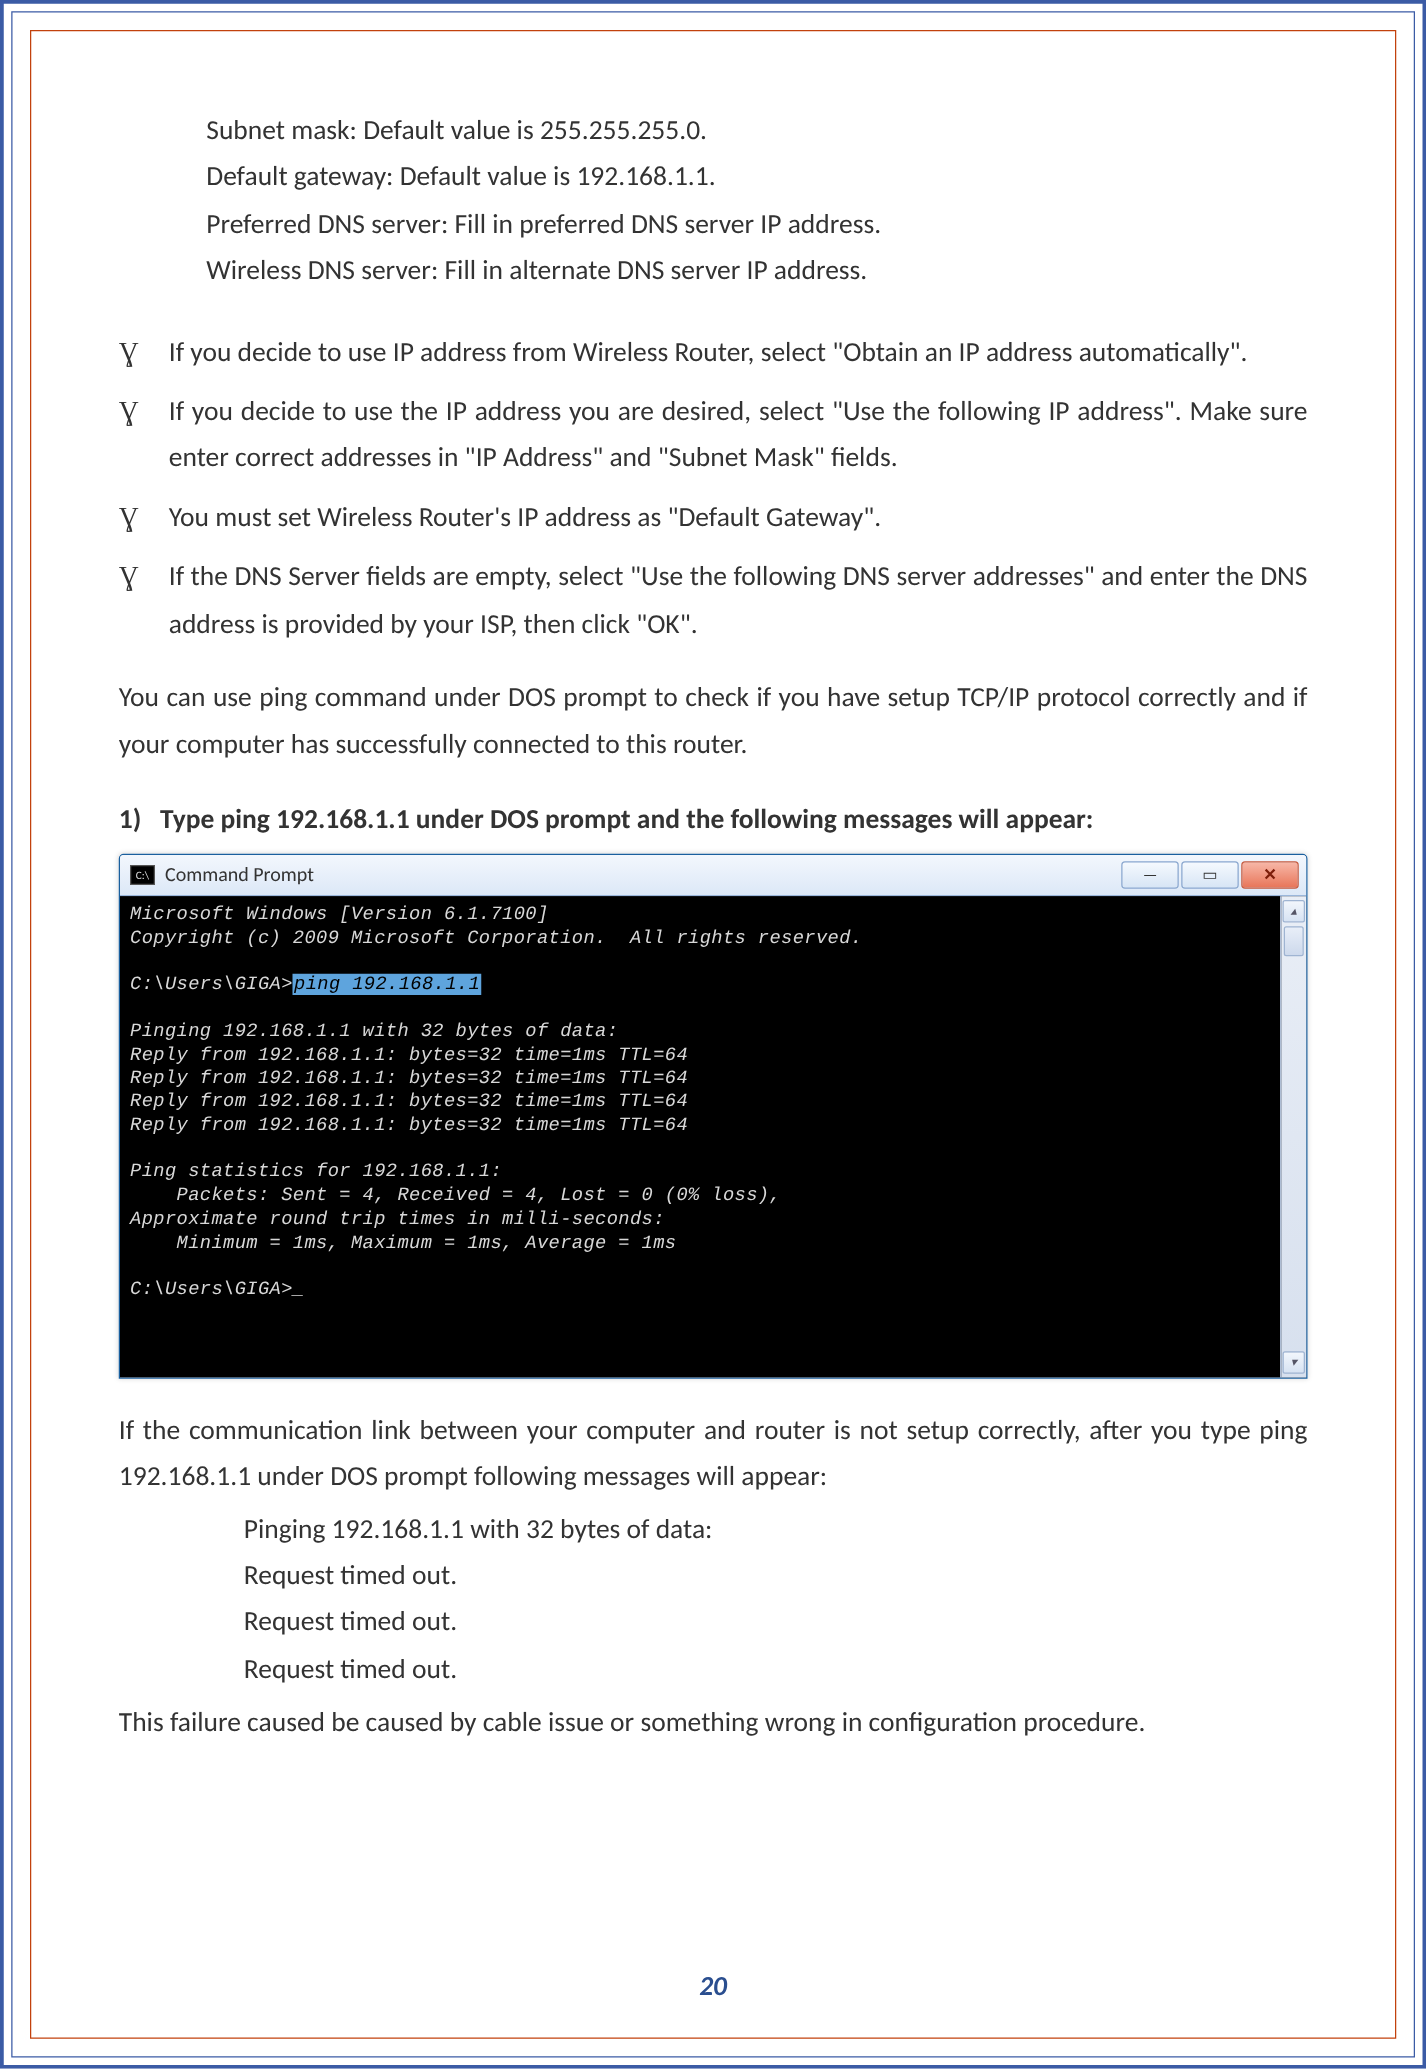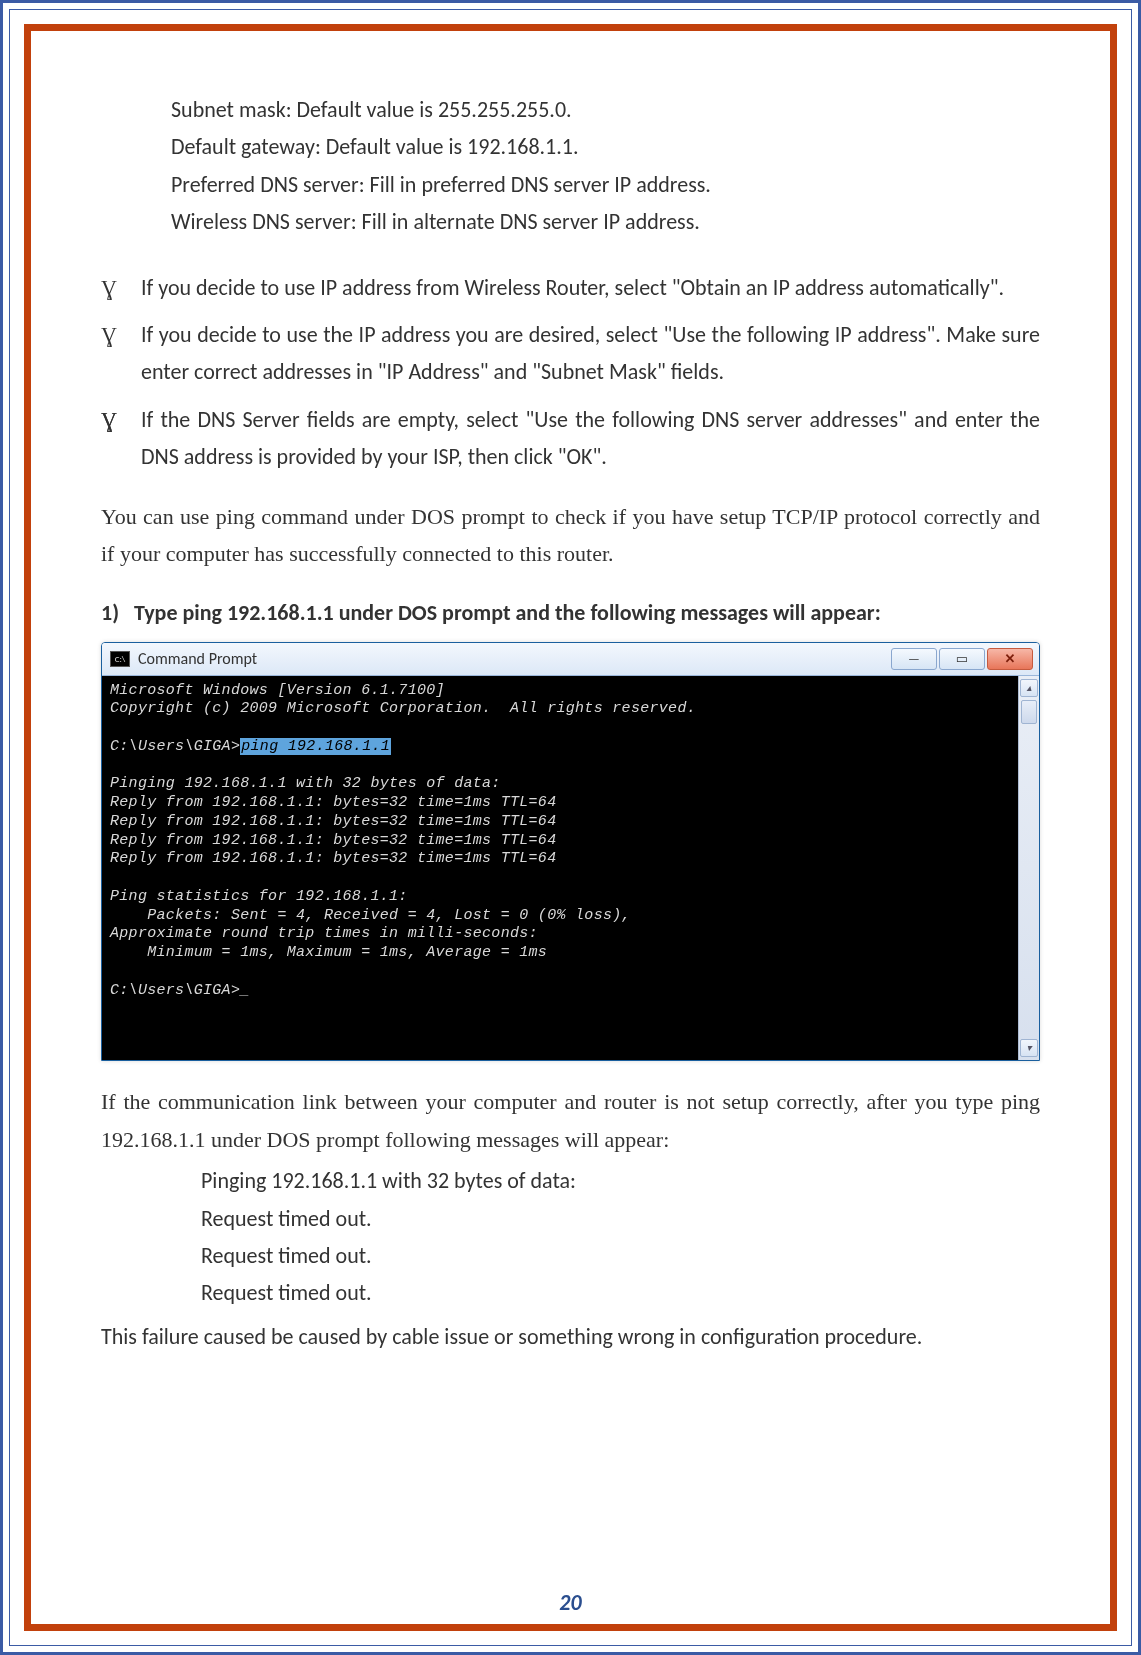--- a/index.html
+++ b/index.html
@@ -6,26 +6,26 @@
   .page{
     width:1141px;height:1655px;box-sizing:border-box;position:relative;
     border:3px solid #3b5ba5;padding:6px;background:#fff;
     font-family:Calibri,"Segoe UI",Arial,sans-serif;color:#333;
   }
   .inner-border{
     border:1px solid #3b5ba5;width:100%;height:100%;box-sizing:border-box;
     padding:14px;
   }
   .thin-border{
-    border:7px solid #c2410c;width:100%;height:100%;box-sizing:border-box;
+    border:1px solid #c2410c;width:100%;height:100%;box-sizing:border-box;
     padding:60px 70px 40px 70px;position:relative;
   }
   .body-text{font-size:22px;line-height:1.7;color:#333;}
   .indent{margin-left:70px;}
-  .para{margin-top:22px;text-align:justify;font-family:Liberation Serif, serif;}
+  .para{margin-top:22px;text-align:justify;}
   .bullets{list-style:none;padding:0;margin:28px 0 0 0;}
   .bullets>li{position:relative;padding-left:40px;margin-bottom:10px;text-align:justify;}
   .bullets>li::before{content:"";}
   .bullet-glyph{position:absolute;left:0;top:0;font-family:"Times New Roman",serif;font-size:22px;}
   .numlist{margin-left:0;}
   .numlist .num{display:inline-block;width:28px;}
   .cmd-window{
     margin-top:10px;border:1px solid #1a5f9e;border-radius:4px 4px 0 0;
     background:linear-gradient(#e9f1fb,#cfe0f4);box-shadow:0 0 4px rgba(0,0,0,.15);
     width:100%;box-sizing:border-box;overflow:hidden;
@@ -61,21 +61,21 @@
   .scroll-arrow{
     width:16px;height:16px;background:linear-gradient(#f2f6fc,#d7e3f3);border:1px solid #9fb4d2;
     border-radius:2px;font-size:10px;color:#556;line-height:16px;text-align:center;margin:1px 0;
   }
   .scroll-thumb{
     width:14px;height:22px;background:linear-gradient(#e8eef8,#cdd9ec);border:1px solid #9fb4d2;
     border-radius:2px;margin-top:2px;
   }
   .scroll-track{flex:1;}
   .pgnum{
-    position:absolute;bottom:8px;left:0;right:0;text-align:center;
+    position:absolute;bottom:28px;left:0;right:0;text-align:center;
     font-style:italic;font-weight:bold;color:#2a4e8f;font-size:22px;
   }
 </style>
 </head>
 <body>
 
 <div class="page">
   <div class="inner-border">
     <div class="thin-border">
 
@@ -90,20 +90,21 @@
         <li>
           <span class="bullet-glyph">Ɣ</span>
           <span>If you decide to use IP address from Wireless Router, select "Obtain an IP address automatically".</span>
         </li>
         <li>
           <span class="bullet-glyph">Ɣ</span>
           <span>If you decide to use the IP address you are desired, select "Use the following IP address". Make sure enter correct addresses in "IP Address" and "Subnet Mask" fields.</span>
         </li>
         <li>
           <span class="bullet-glyph">Ɣ</span>
+          <span>You must set Wireless Router's IP address as "Default Gateway".</span>
         </li>
         <li>
           <span class="bullet-glyph">Ɣ</span>
           <span>If the DNS Server fields are empty, select "Use the following DNS server addresses" and enter the DNS address is provided by your ISP, then click "OK".</span>
         </li>
       </ul>
 
       <div class="body-text para">You can use ping command under DOS prompt to check if you have setup TCP/IP protocol correctly and if your computer has successfully connected to this router.</div>
 
       <div class="body-text numlist" style="margin-top:22px;font-weight:bold;">

